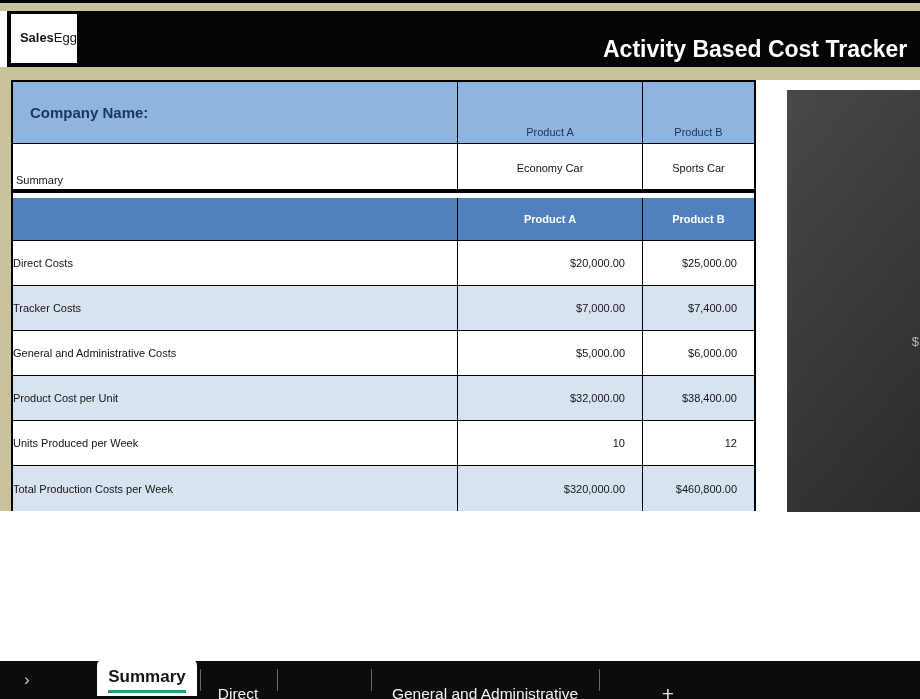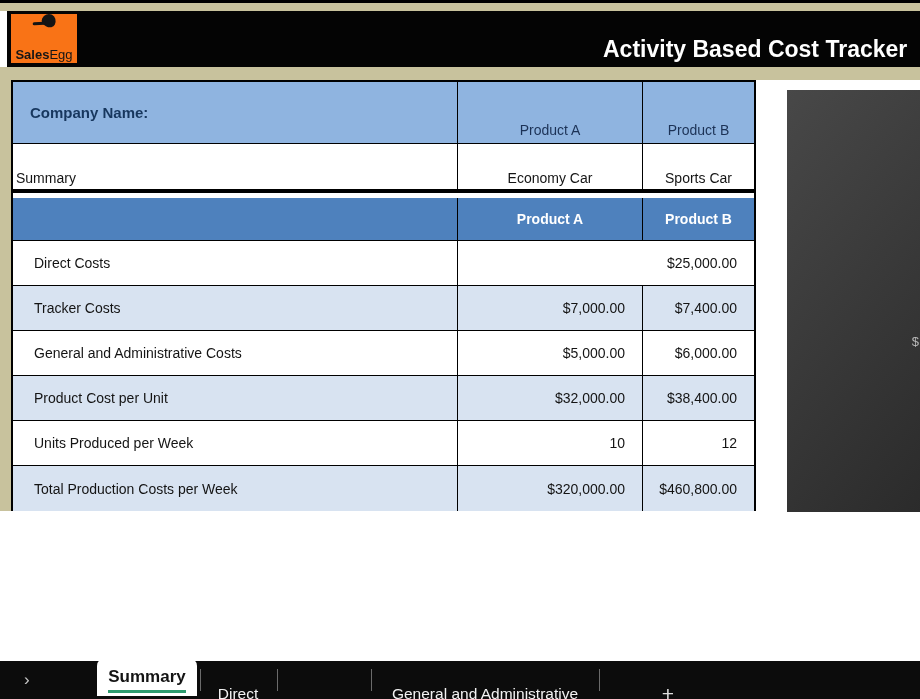--- a/index.html
+++ b/index.html
@@ -7,53 +7,53 @@
         font-family:"Liberation Sans",sans-serif;}
 
   
   .topline{position:absolute;left:0;top:0;width:920px;height:3px;background:#000;}
   .tan-top{position:absolute;left:0;top:3px;width:920px;height:8px;background:#c8c29d;}
   .tan-mid{position:absolute;left:0;top:67px;width:920px;height:13px;background:#c8c29d;}
   .tan-left{position:absolute;left:0;top:80px;width:11px;height:431px;background:#c8c29d;}
 
   
   .appheader{position:absolute;left:7px;top:11px;width:913px;height:56px;background:#040404;overflow:hidden;}
-  .logo{position:absolute;left:4px;top:3px;width:66px;height:49px;background:#f97316;
-        display:flex;flex-direction:column;align-items:center;justify-content:flex-end;padding-bottom:2px;box-sizing:border-box;gap:20px;}
+  .logo{position:absolute;left:4px;top:3px;width:66px;height:49px;background:#ffffff;
+        display:flex;align-items:center;justify-content:flex-end;padding-bottom:2px;box-sizing:border-box;gap:20px;}
   .egg{position:relative;width:14px;height:18px;background:#141414;margin-bottom:1px;margin-left:10px;
        border-radius:50% 50% 50% 50%/62% 62% 42% 42%;transform:rotate(26deg);}
   .egg::after{content:'';position:absolute;left:-7px;bottom:-2px;width:13px;height:3px;background:#141414;
        transform:rotate(-30deg);border-radius:2px;}
   .logotext{font-size:13px;color:#161616;line-height:13px;letter-spacing:0;}
   .logotext .b{font-weight:bold;}
   .logotext .l{font-weight:normal;}
   .apptitle{position:absolute;left:596px;top:25px;color:#fff;font-size:23px;font-weight:bold;white-space:nowrap;}
 
   
   .sheet{position:absolute;left:11px;top:80px;width:745px;height:431px;background:#fff;
          border:2px solid #000;box-sizing:border-box;}
   .trow{display:flex;width:100%;box-sizing:border-box;}
-  .cell{box-sizing:border-box;font-size:14px;color:#141414;overflow:hidden;}
+  .cell{box-sizing:border-box;font-size:11px;color:#141414;overflow:hidden;}
   .c1{width:445px;border-right:1px solid #000;}
   .c2{width:185px;border-right:1px solid #000;}
   .c3{flex:1;}
   .band{height:62px;border-bottom:1px solid #000;background:#8fb4e0;}
   .band .c1{display:flex;align-items:center;padding-left:17px;font-size:15px;font-weight:bold;color:#17375e;}
   .band .c2,.band .c3{display:flex;align-items:flex-end;justify-content:center;padding-bottom:5px;color:#1c3256;}
   .srow{height:45px;background:#fff;}
   .srow .c1{display:flex;align-items:flex-end;padding-left:3px;padding-bottom:3px;}
-  .srow .c2,.srow .c3{display:flex;align-items:flex-end;justify-content:center;padding-bottom:3px;}
+  .srow .c2,.srow .c3{display:flex;align-items:flex-end;justify-content:center;padding-bottom:15px;}
   .divider{height:4px;background:#000;}
   .gaprow{height:5px;background:#fff;}
   .thead{height:43px;background:#4e81bd;border-bottom:1px solid #000;}
   .thead .c2,.thead .c3{display:flex;align-items:center;justify-content:center;color:#fff;font-weight:bold;}
   .drow{height:45px;border-bottom:1px solid #000;background:#fff;}
   .drow:last-child{border-bottom:none;flex:1;}
   .drow.alt{background:#d8e3f1;}
-  .drow .c1{display:flex;align-items:center;padding-left:21px;text-align:right;}
+  .drow .c1{display:flex;align-items:center;padding-left:0;text-align:right;}
   .drow .c2,.drow .c3{display:flex;align-items:center;justify-content:flex-end;padding-right:17px;}
 
   
   .chart{position:absolute;left:787px;top:90px;width:133px;height:422px;
          background:linear-gradient(130deg,#484848 0%,#383838 55%,#2b2b2b 100%);}
   .chart-dollar{position:absolute;right:1px;top:244px;color:#b8b8b8;font-size:13px;}
 
   
   .tabbar{position:absolute;left:0;top:661px;width:920px;height:38px;background:#0c0c0c;}
   .chev{position:absolute;left:24px;top:0;height:38px;display:flex;align-items:center;
@@ -104,20 +104,21 @@
     <div class="divider"></div>
     <div class="gaprow"></div>
     <div class="trow thead">
       <div class="cell c1"></div>
       <div class="cell c2">Product A</div>
       <div class="cell c3">Product B</div>
     </div>
 
     <div class="trow drow">
       <div class="cell c1">Direct Costs</div>
+      <div class="cell c2">$20,000.00</div>
       <div class="cell c3">$25,000.00</div>
     </div>
     <div class="trow drow alt">
       <div class="cell c1">Tracker Costs</div>
       <div class="cell c2">$7,000.00</div>
       <div class="cell c3">$7,400.00</div>
     </div>
     <div class="trow drow">
       <div class="cell c1">General and Administrative Costs</div>
       <div class="cell c2">$5,000.00</div>

